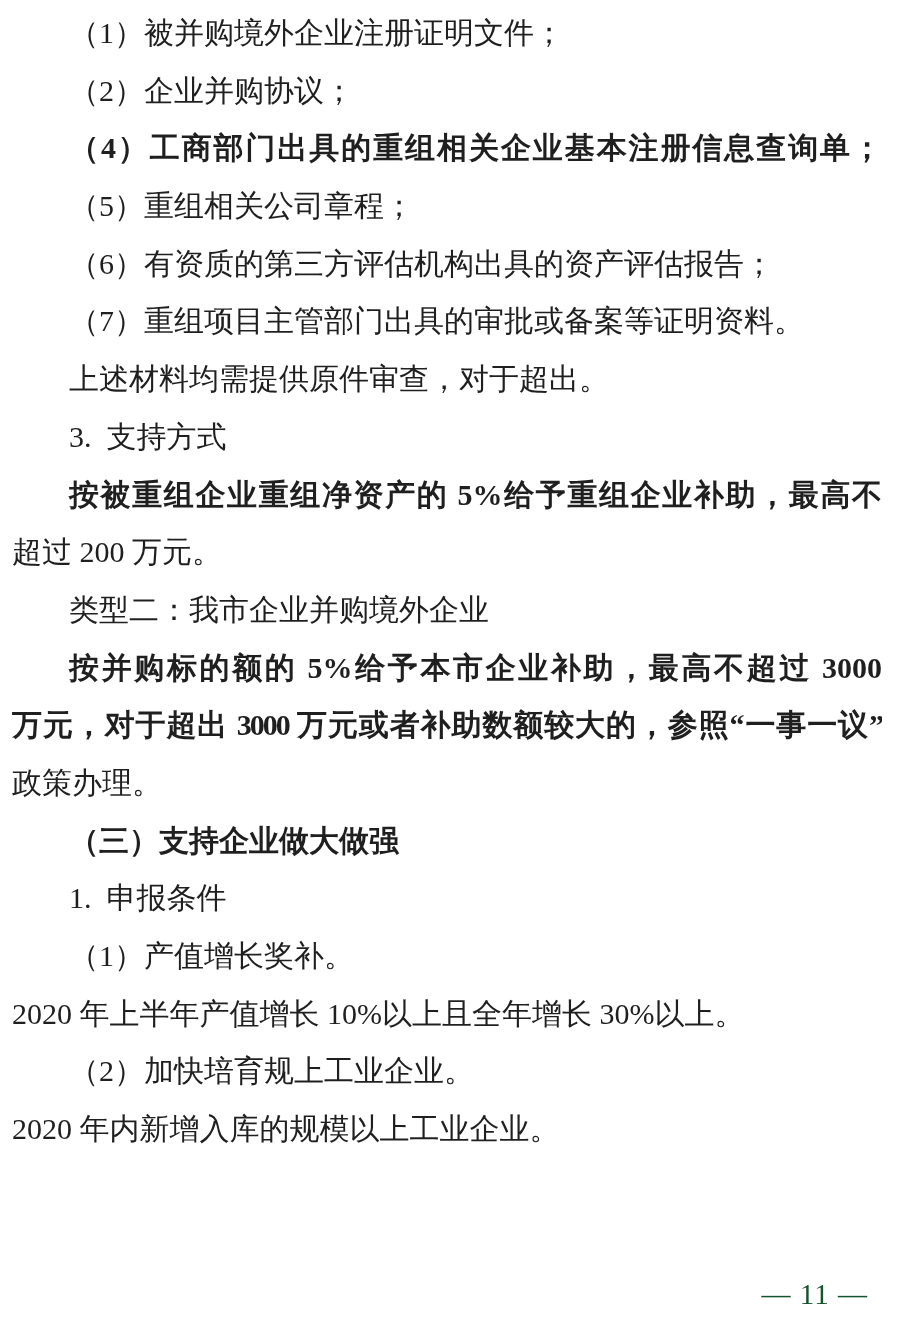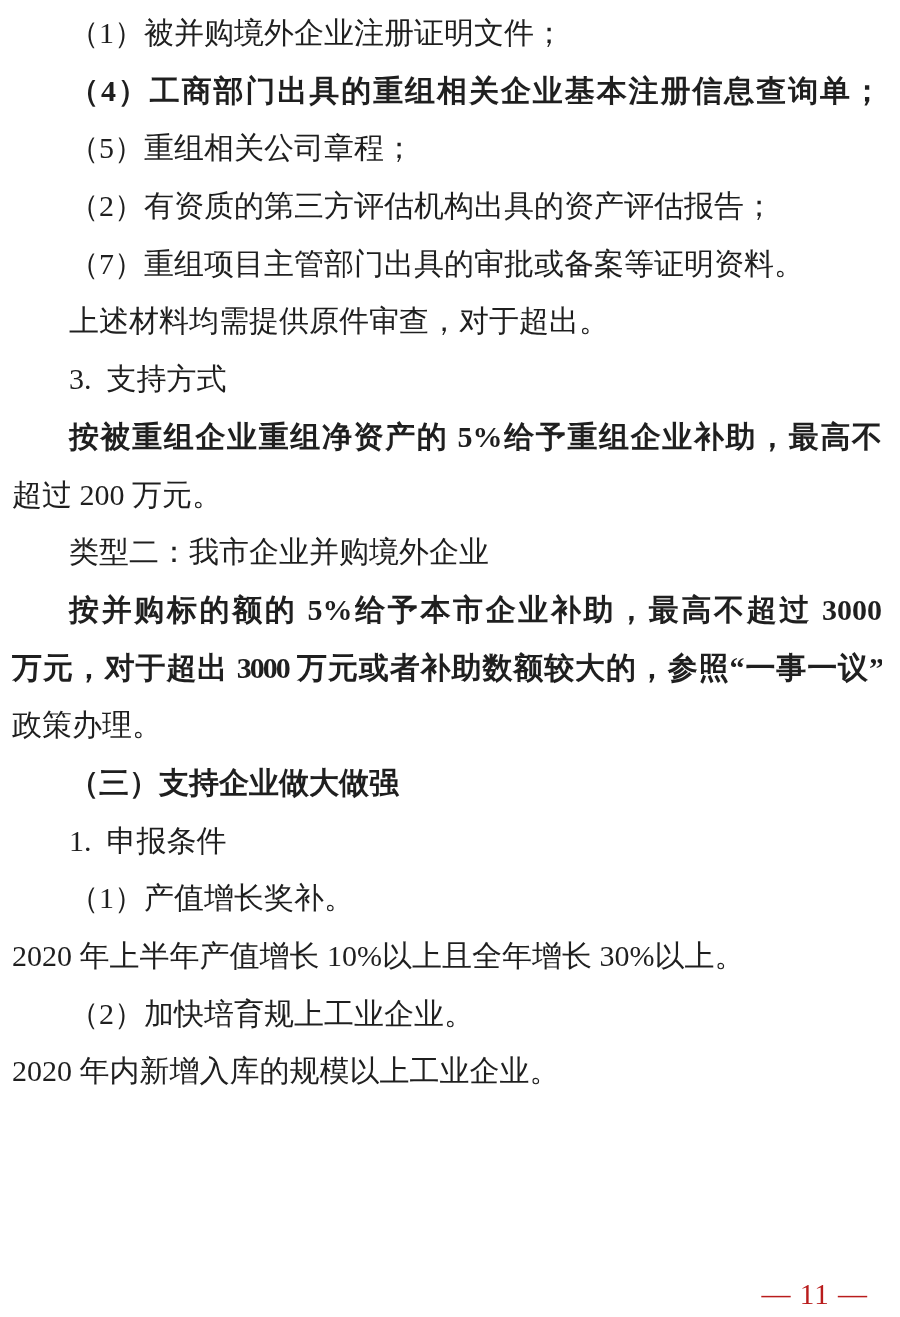--- a/index.html
+++ b/index.html
@@ -44,33 +44,34 @@
   }
   .line.tight {
     letter-spacing: -2px;
   }
   .footer {
     position: absolute;
     top: 1274px;
     right: 32px;
     font-size: 29px;
     line-height: 40px;
-    color: #b91c1c;
+    color: #14532d;
     letter-spacing: 1px;
   }
 </style>
 </head>
 <body>
 
 <div class="page">
   <div class="content" id="lines-container">
       <div class="line indent">（1）被并购境外企业注册证明文件；</div>
+      <div class="line indent">（2）企业并购协议；</div>
       <div class="line indent justify">（4）工商部门出具的重组相关企业基本注册信息查询单；</div>
       <div class="line indent">（5）重组相关公司章程；</div>
-      <div class="line indent">（2）有资质的第三方评估机构出具的资产评估报告；</div>
+      <div class="line indent">（6）有资质的第三方评估机构出具的资产评估报告；</div>
       <div class="line indent">（7）重组项目主管部门出具的审批或备案等证明资料。</div>
       <div class="line indent">上述材料均需提供原件审查，对于超出。</div>
       <div class="line indent">3. 支持方式</div>
       <div class="line indent justify">按被重组企业重组净资产的 5%给予重组企业补助，最高不</div>
       <div class="line">超过 200 万元。</div>
       <div class="line indent">类型二：我市企业并购境外企业</div>
       <div class="line indent justify">按并购标的额的 5%给予本市企业补助，最高不超过 3000</div>
       <div class="line justify tight">万元，对于超出 3000 万元或者补助数额较大的，参照“一事一议”</div>
       <div class="line">政策办理。</div>
       <div class="line indent bold">（三）支持企业做大做强</div>

